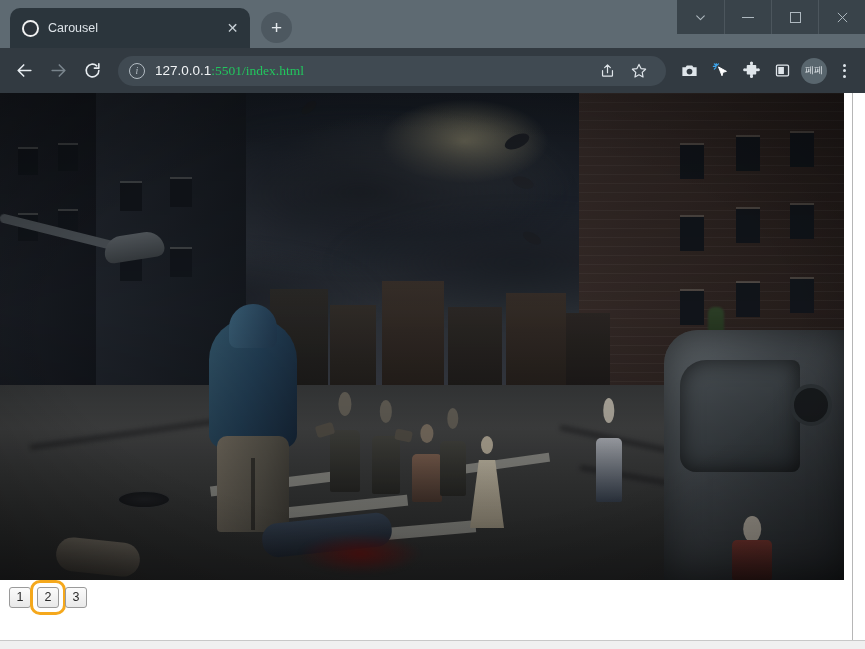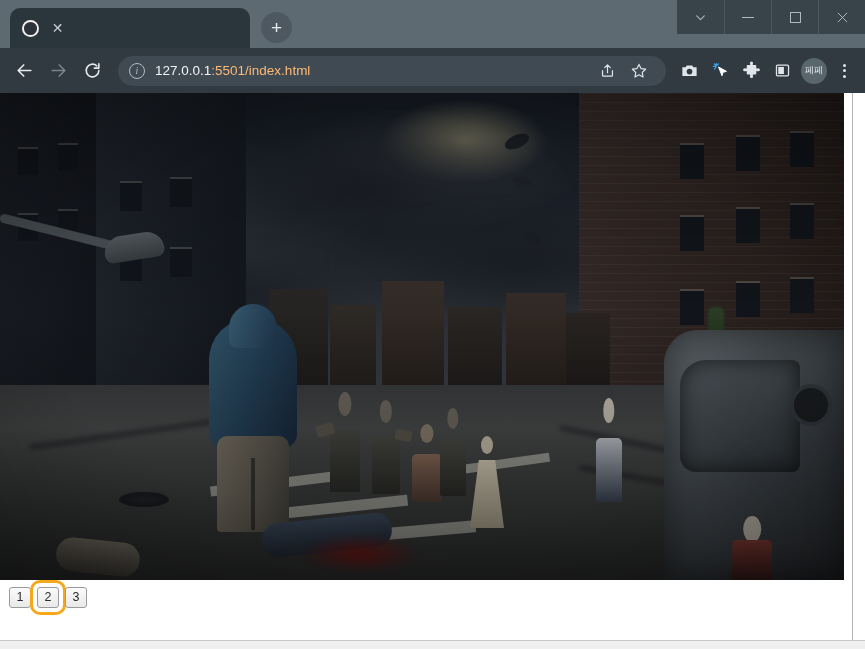--- a/index.html
+++ b/index.html
@@ -78,21 +78,21 @@
     margin: 0 7px 0 8px; min-width: 0;
   }
   .info-icon {
     width: 16px; height: 16px; border-radius: 50%;
     border: 1.3px solid #b4bdc4; color: #b4bdc4;
     font-size: 10px; font-style: italic; font-family: "Liberation Serif", serif;
     display: flex; align-items: center; justify-content: center;
     flex: 0 0 16px; margin-right: 10px;
   }
   .url { font-size: 13.5px; color: #f1f4f6; white-space: nowrap; }
-  .url .dim { color: #fdba74; }
+  .url .dim { color: #22c55e; font-family: Liberation Serif, serif; }
 
   .omni-actions { display: flex; align-items: center; gap: 2px; margin-left: auto; }
   .tb-icon {
     width: 30px; height: 30px; border-radius: 50%;
     display: flex; align-items: center; justify-content: center;
     color: #dfe5ea; flex: 0 0 30px;
   }
   .avatar {
     width: 26px; height: 26px; border-radius: 50%; background: #59666e;
     display: flex; align-items: center; justify-content: center;
@@ -284,20 +284,21 @@
 
   <div class="tabstrip">
 
     <div class="tab">
       <span class="favicon">
         <svg width="15" height="15" viewBox="0 0 24 24" aria-hidden="true">
           <circle cx="12" cy="12" r="11" fill="#f4f4f4"></circle>
           <path d="M12 1.5A10.5 10.5 0 1 0 22.5 12 10.5 10.5 0 0 0 12 1.5Zm0 3.1c2.2 0 3.6 1.1 3.6 2.4 0 1.5-1.7 2.2-3.8 2.6-2.6.5-4.6 1.6-4.6 4 0 2.6 2.4 4.3 5 4.3 2.2 0 3.6-.9 3.6-.9l-1-2.2s-1 .7-2.4.7c-1.4 0-2.4-.7-2.4-1.7 0-1.3 1.6-1.8 3.6-2.2 2.6-.5 4.8-1.7 4.8-4.4 0-2.9-2.7-4.9-6.1-4.9-1.5 0-2.8.4-2.8.4l.9 2.2s.7-.3 1.6-.3Z" fill="#2b3239"></path>
         </svg>
       </span>
+      <span class="tab-title">Carousel</span>
       <span class="tab-close">✕</span>
     </div>
 
     <div class="newtab">+</div>
 
     <div class="wincontrols">
       <div class="wc">
         <svg width="13" height="13" viewBox="0 0 24 24" aria-hidden="true">
           <path d="M5 9l7 7 7-7" fill="none" stroke="#aeb8bf" stroke-width="2" stroke-linecap="round" stroke-linejoin="round"></path>
         </svg>

